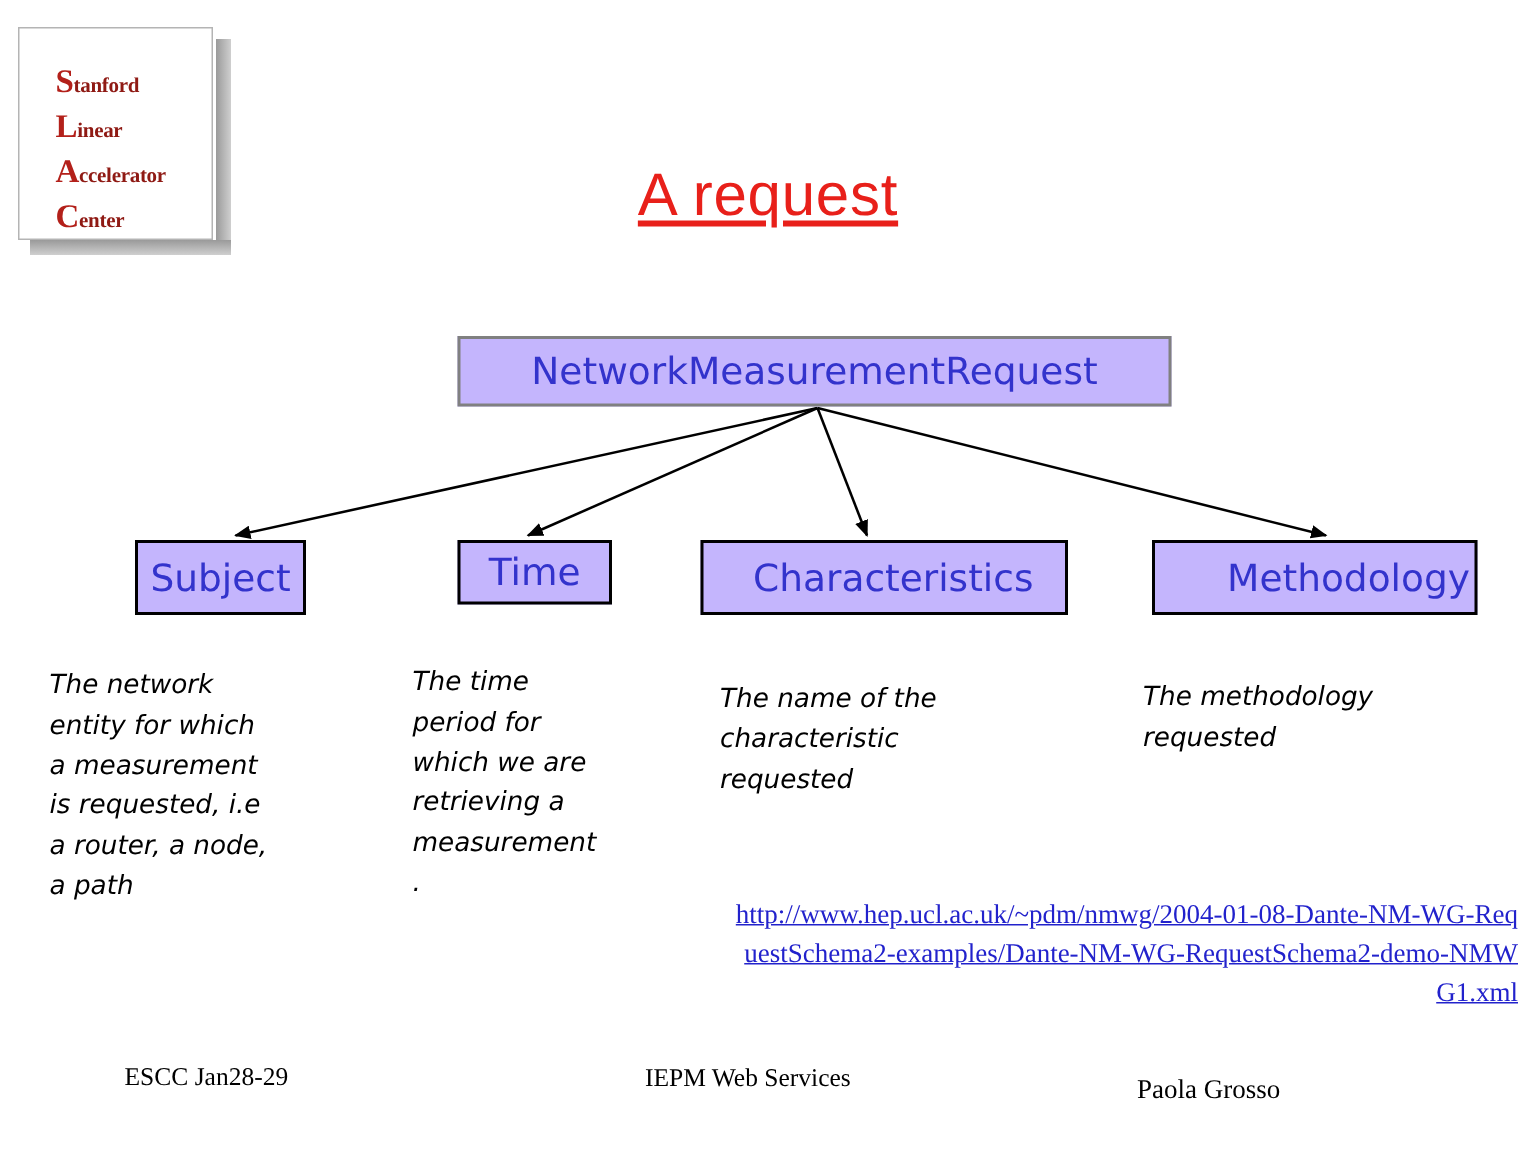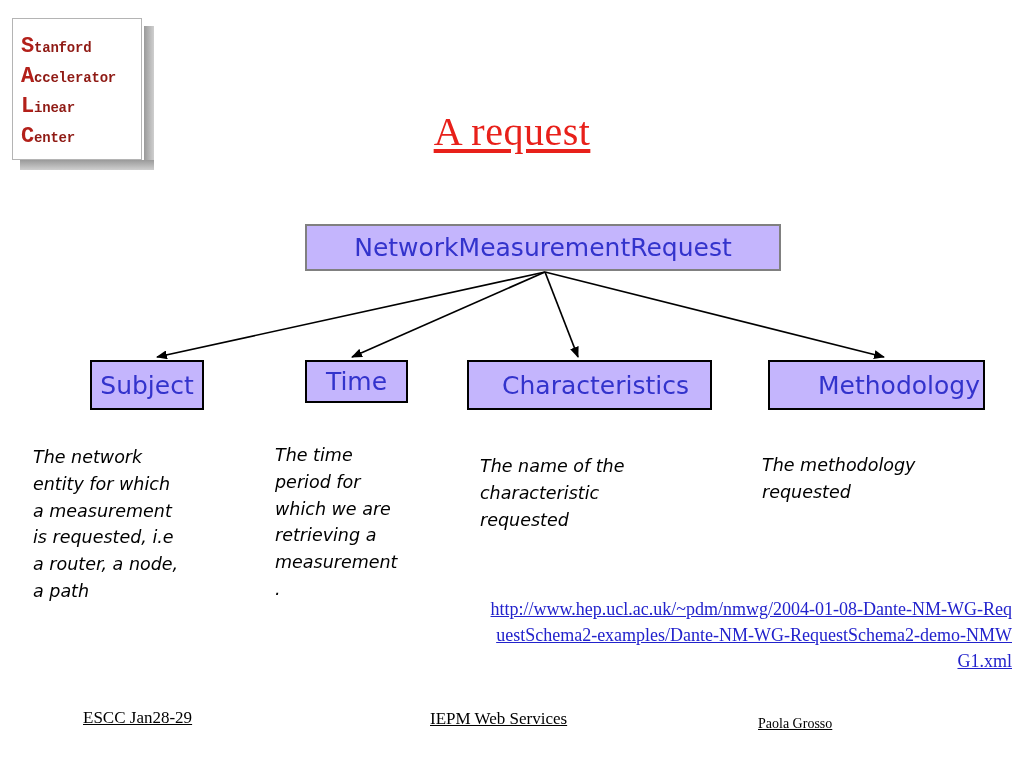--- a/index.html
+++ b/index.html
@@ -51,44 +51,45 @@
     box-sizing: border-box;
   }
   #slac-logo .lines {
     position: absolute;
     left: 9px;
     top: 14px;
     width: 124px;
   }
   #slac-logo .lrow {
     height: 30px;
-    line-height: 30px;
+    line-height: 44px;
     white-space: nowrap;
     color: #8f1a14;
-    font-family: Liberation Mono, monospace;
+    font-family: Liberation Serif, serif;
     font-weight: bold;
     font-size: 14px;
     letter-spacing: -0.2px;
+    margin-left: 16px;
   }
   #slac-logo .cap {
     font-size: 22px;
     color: #b3201a;
     font-weight: bold;
     vertical-align: baseline;
   }
 
   
   #page-title {
     position: absolute;
     left: 0;
     top: 108px;
     width: 1024px;
     text-align: center;
     color: #e8201a;
-    font-family: Liberation Serif, serif;
+    font-family: Liberation Sans, sans-serif;
     font-size: 40px;
     font-weight: normal;
     letter-spacing: 0.5px;
   }
   #page-title span {
     text-decoration: underline;
     text-underline-offset: 4px;
   }
 
   
@@ -183,37 +184,36 @@
     text-align: right;
   }
 
   
   .footer-item {
     position: absolute;
     color: #000000;
     font-family: "Liberation Serif", "DejaVu Serif", serif;
     font-size: 17px;
     white-space: nowrap;
-    text-decoration: underline;
   }
   #footer-left   { left: 83px;  top: 708px; }
   #footer-center { left: 430px; top: 709px; }
-  #footer-right  { left: 758px; top: 716px; font-size: 14px; }
+  #footer-right  { left: 758px; top: 716px; font-size: 18px; }
 </style>
 </head>
 <body>
 
 <div id="slac-logo">
   <div class="shadow-r"></div>
   <div class="shadow-b"></div>
   <div class="plate"></div>
   <div class="lines">
     <div class="lrow"><span class="cap">S</span><span>tanford</span></div>
+    <div class="lrow"><span class="cap">L</span><span>inear</span></div>
     <div class="lrow"><span class="cap">A</span><span>ccelerator</span></div>
-    <div class="lrow"><span class="cap">L</span><span>inear</span></div>
     <div class="lrow"><span class="cap">C</span><span>enter</span></div>
   </div>
 </div>
 
 <div id="page-title"><span>A request</span></div>
 
 <svg id="diagram-arrows" viewBox="0 0 1024 768">
   <defs>
     <marker id="ah" markerWidth="11" markerHeight="9" refX="10" refY="4.5" orient="auto" markerUnits="userSpaceOnUse">
       <path d="M0,0 L11,4.5 L0,9 z" fill="#000000"></path>

